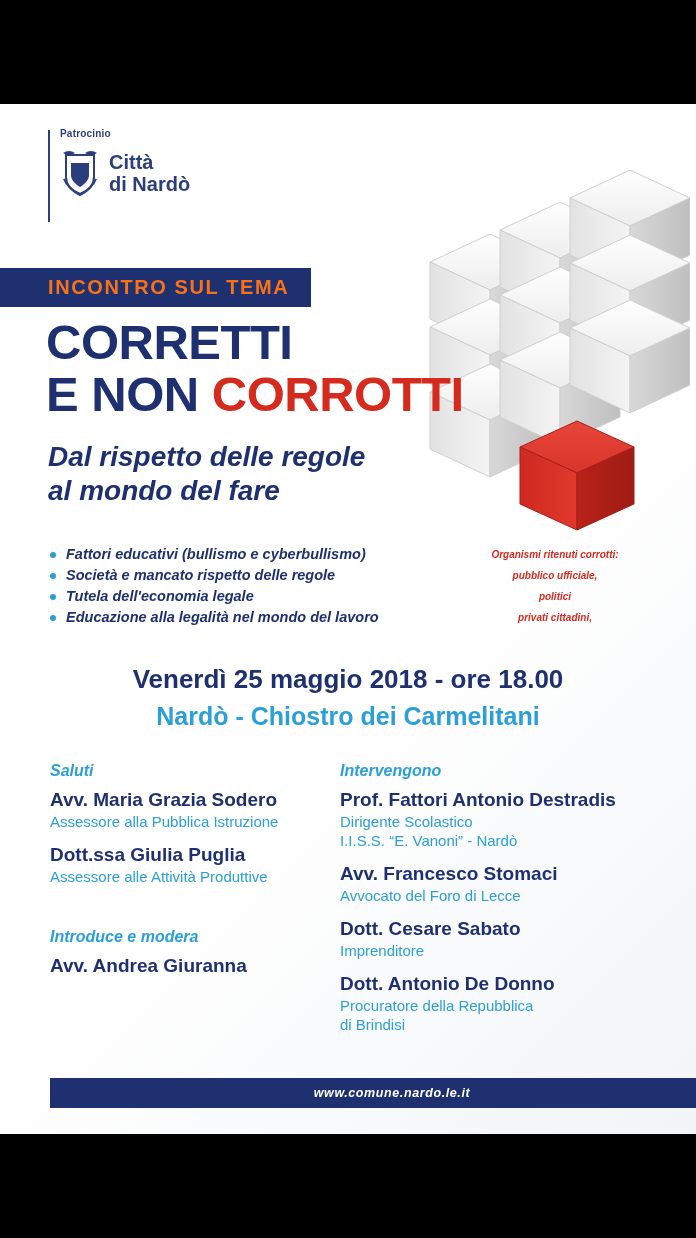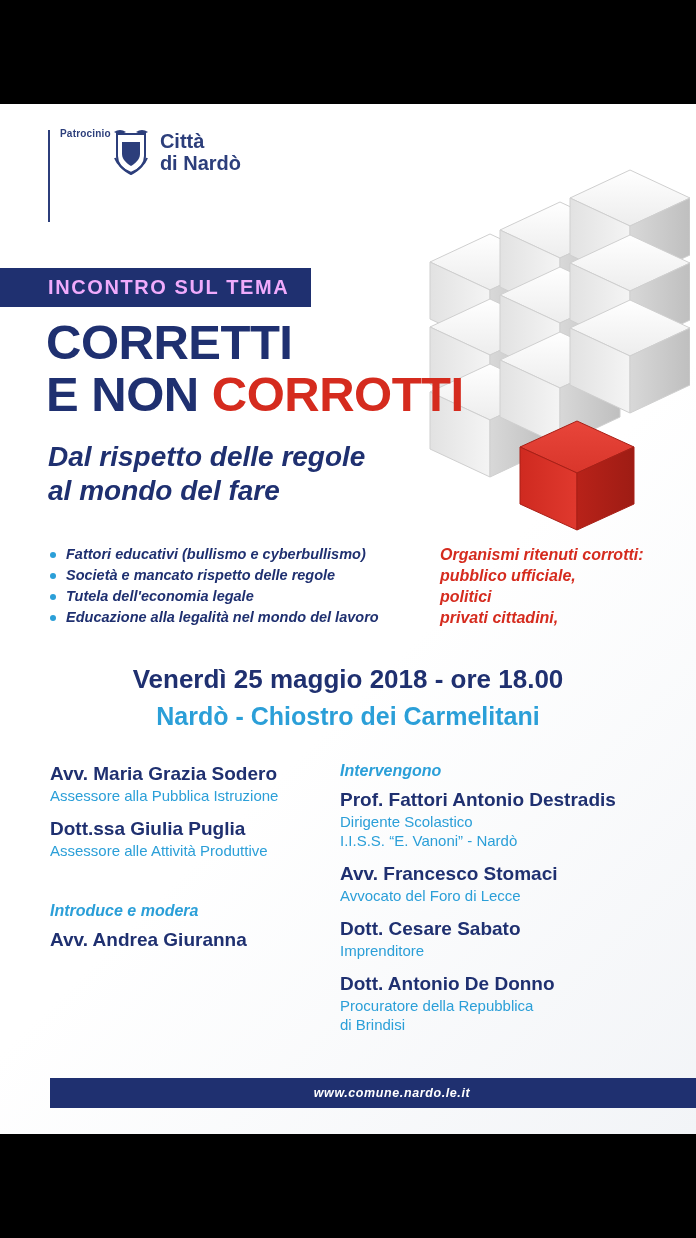--- a/index.html
+++ b/index.html
@@ -37,21 +37,21 @@
     display: flex;
     align-items: flex-start;
   }
   .patro-rule {
     width: 2px;
     height: 92px;
     background: #2c3e7b;
     margin-right: 10px;
     margin-top: 2px;
   }
-  .patro-col { display: flex; flex-direction: row; }
+  .patro-col { display: flex; flex-direction: column; }
   .patro-label {
     font-size: 10px;
     color: #2c3e7b;
     font-weight: bold;
     letter-spacing: .2px;
     margin-bottom: 10px;
   }
   .patro-row { display: flex; align-items: center; }
   .crest {
     width: 40px;
@@ -75,21 +75,21 @@
     width: 320px;
     height: 420px;
   }
 
   
   .band {
     position: absolute;
     left: 0;
     top: 164px;
     background: #1f3070;
-    color: #f0abfc;
+    color: #f97316;
     font-size: 20px;
     font-weight: bold;
     letter-spacing: 1.6px;
     padding: 8px 22px 8px 48px;
   }
   .title {
     position: absolute;
     left: 46px;
     top: 212px;
     font-size: 49px;
@@ -136,25 +136,26 @@
     height: 6px;
     border-radius: 50%;
     background: #2b9fd8;
   }
   .bullets ul { margin: 0; padding: 0; }
   .org {
     position: absolute;
     left: 440px;
     top: 440px;
     width: 230px;
-    font-size: 16px;
+    font-size: 10px;
     line-height: 21px;
     font-style: italic;
     font-weight: bold;
     color: #d52b1e;
+    text-align: center;
   }
 
   
   .date {
     position: absolute;
     left: 0;
     top: 560px;
     width: 696px;
     text-align: center;
     font-size: 26px;
@@ -354,20 +355,21 @@
       <div>Organismi ritenuti corrotti:</div>
       <div>pubblico ufficiale,</div>
       <div>politici</div>
       <div>privati cittadini,</div>
     </div>
 
     <div class="date">Venerdì 25 maggio 2018 - ore 18.00</div>
     <div class="venue">Nardò - Chiostro dei Carmelitani</div>
 
     <div class="colL">
+      <div class="sect-head">Saluti</div>
       <div class="person">
         <div class="p-name">Avv. Maria Grazia Sodero</div>
         <div class="p-role">Assessore alla Pubblica Istruzione</div>
       </div>
       <div class="person">
         <div class="p-name">Dott.ssa Giulia Puglia</div>
         <div class="p-role">Assessore alle Attività Produttive</div>
       </div>
       <div class="block2">
         <div class="sect-head">Introduce e modera</div>

